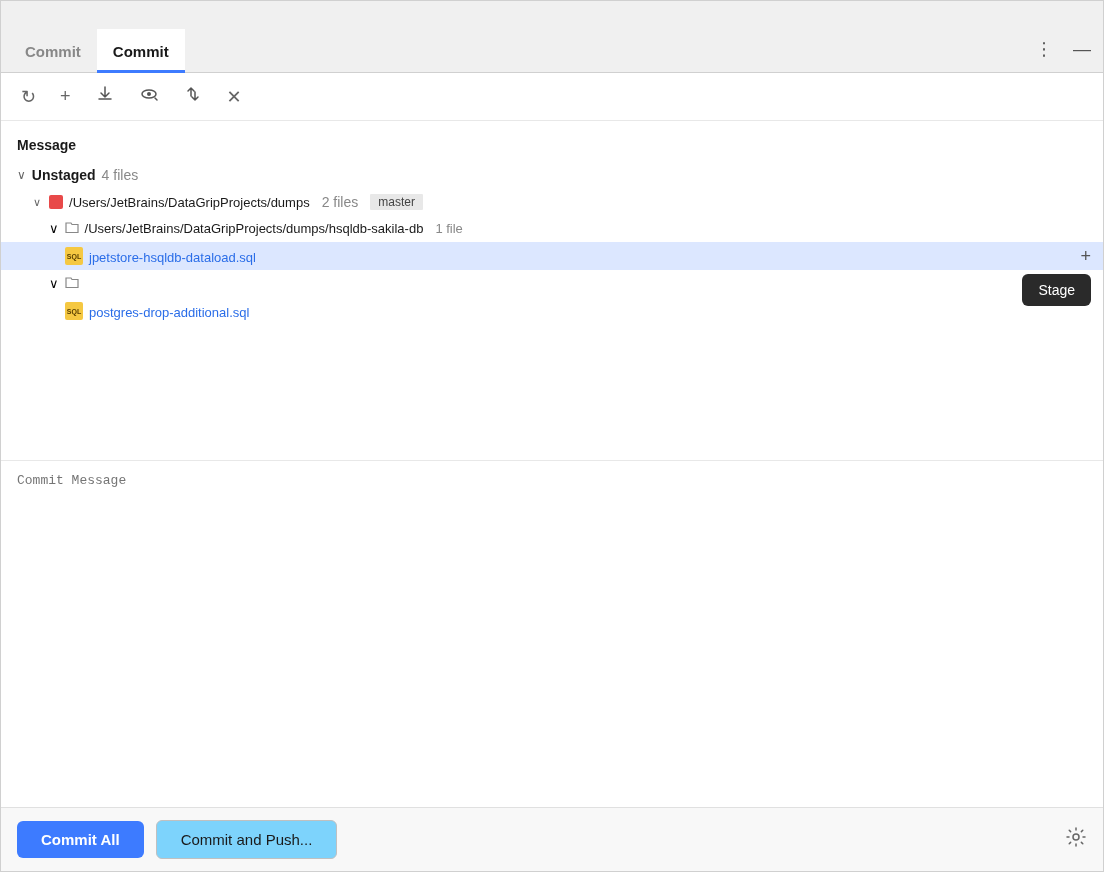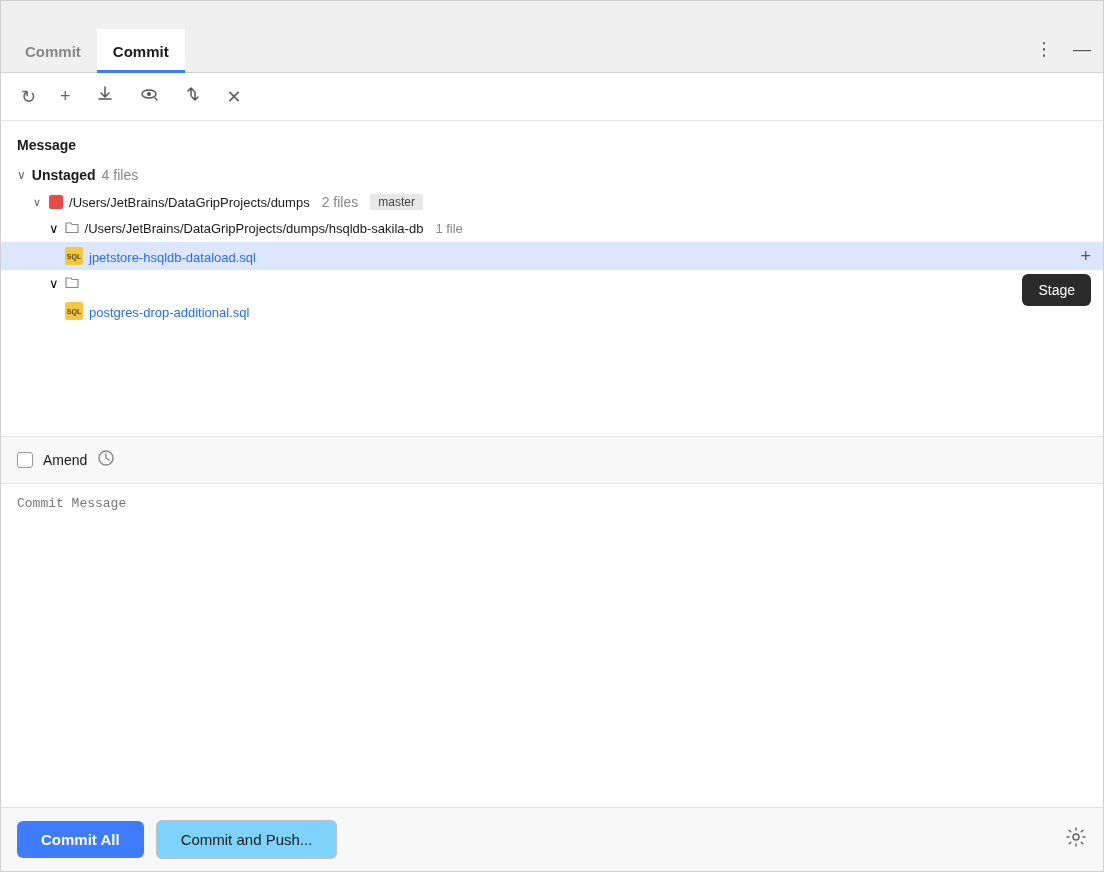--- a/index.html
+++ b/index.html
@@ -390,30 +390,20 @@
         </svg>
       </span>
     </div>
 
     <div class="file-item">
       <span class="sql-icon">SQL</span>
       <span class="file-name">postgres-drop-additional.sql</span>
     </div>
   </div>
 
-  <div class="amend-row">
-    <div class="amend-checkbox"></div>
-    <span class="amend-label">Amend</span>
-    <span class="clock-icon">
-      <svg width="18" height="18" viewBox="0 0 18 18" fill="none">
-        <circle cx="9" cy="9" r="7" stroke="#888" stroke-width="1.4"></circle>
-        <path d="M9 5v4l3 2" stroke="#888" stroke-width="1.4" stroke-linecap="round"></path>
-      </svg>
-    </span>
-  </div>
 
   <textarea class="commit-message-area" placeholder="Commit Message" style=""></textarea>
 
   <div class="bottom-bar">
     <button class="commit-all-btn">Commit All</button>
     <button class="commit-push-btn">Commit and Push...</button>
     <span class="settings-icon">
       <svg width="22" height="22" viewBox="0 0 22 22" fill="none">
         <circle cx="11" cy="11" r="3" stroke="#666" stroke-width="1.5"></circle>
         <path d="M11 2v2M11 18v2M2 11h2M18 11h2M4.22 4.22l1.42 1.42M16.36 16.36l1.42 1.42M4.22 17.78l1.42-1.42M16.36 5.64l1.42-1.42" stroke="#666" stroke-width="1.5" stroke-linecap="round"></path>

